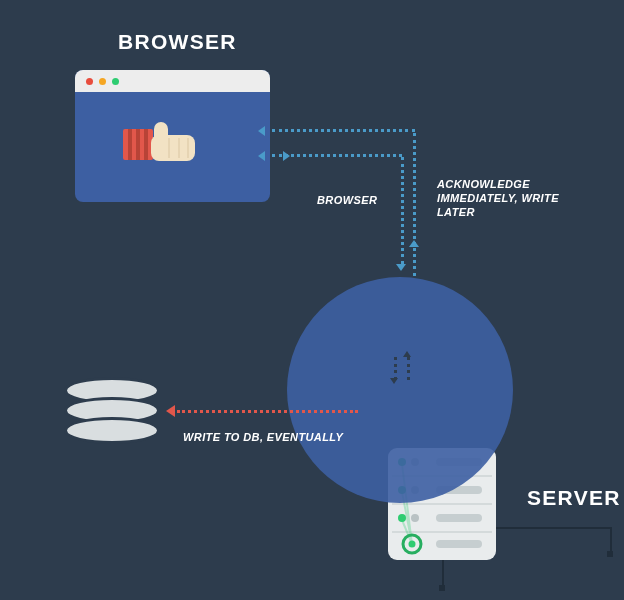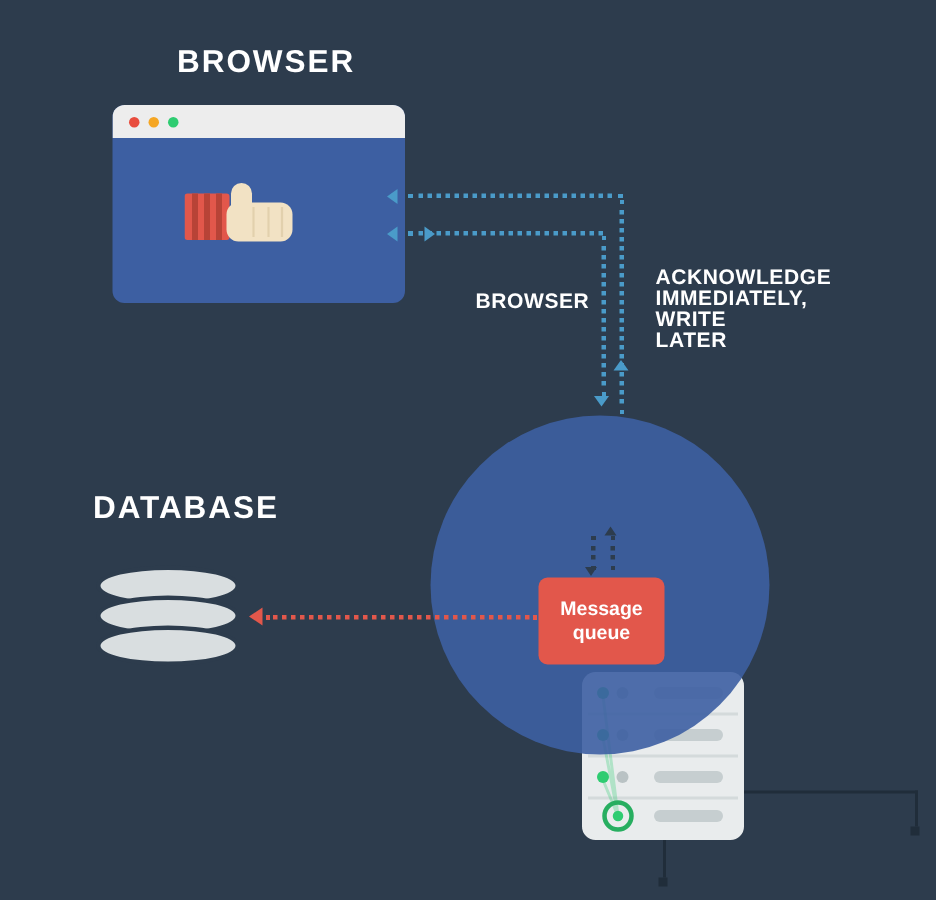--- a/index.html
+++ b/index.html
@@ -7,22 +7,22 @@
     position:relative;width:624px;height:600px;overflow:hidden;
     background:var(--bg,#2d3c4d);
     font-family:"Liberation Sans",sans-serif;
   }
   .abs{position:absolute;}
   .lbl-big{
     position:absolute;color:#fff;font-weight:700;font-size:21px;line-height:22px;
     letter-spacing:1.3px;z-index:4;
   }
   .lbl-small{
-    position:absolute;color:#fff;font-weight:700;font-size:14px;line-height:14px;
-    letter-spacing:.4px;z-index:4;
+    position:absolute;color:#fff;font-weight:700;font-size:11px;line-height:14px;
+    letter-spacing:.4px;z-index:4;font-style:italic;
   }
   .pre{white-space:pre-line;}
   
   .dot-h{position:absolute;height:0;border-top:3px dotted var(--dotted_blue,#4a9bc9);}
   .dot-v{position:absolute;width:0;border-left:3px dotted var(--dotted_blue,#4a9bc9);}
   .dot-h.red{border-top-color:var(--red,#e2574b);z-index:3;}
   .dot-v.dark{border-left-color:var(--bg,#2d3c4d);z-index:3;}
   
   .tri{position:absolute;width:0;height:0;border-style:solid;}
   .tri-left-blue {border-width:5px 7px 5px 0;border-color:transparent var(--dotted_blue,#4a9bc9) transparent transparent;}
@@ -134,29 +134,26 @@
   <div class="trace-dot" style="left:439px;top:585px"></div>
 
   <div class="big-circle"></div>
 
 
   <div class="dot-v dark" style="left:394px;top:357px;height:23px"></div>
   <div class="tri tri-down-dark" style="left:390px;top:378px"></div>
   <div class="dot-v dark" style="left:407px;top:357px;height:23px"></div>
   <div class="tri tri-up-dark" style="left:403px;top:351px"></div>
 
-  <div class="rbox" style="left:359px;top:385px;width:84px;height:58px">
-    <span class="pre">Message
-queue</span>
-  </div>
 
   <div class="dot-h red" style="left:177px;top:410px;width:181px"></div>
   <div class="tri tri-left-red" style="left:166px;top:405px"></div>
+  <div class="lbl-small" style="left:183px;top:430px">WRITE TO DB, EVENTUALLY</div>
 
-  <div class="lbl-big" style="left:62px;top:328px">DATABASE</div>
   <div class="abs" style="left:64px;top:377px;width:96px;height:70px">
     <div class="db-disk" style="top:0"></div>
     <div class="db-disk" style="top:20px"></div>
     <div class="db-disk" style="top:40px"></div>
   </div>
 
+  <div class="lbl-big" style="left:527px;top:487px">SERVER</div>
 
 </div>
 
 </body></html>

